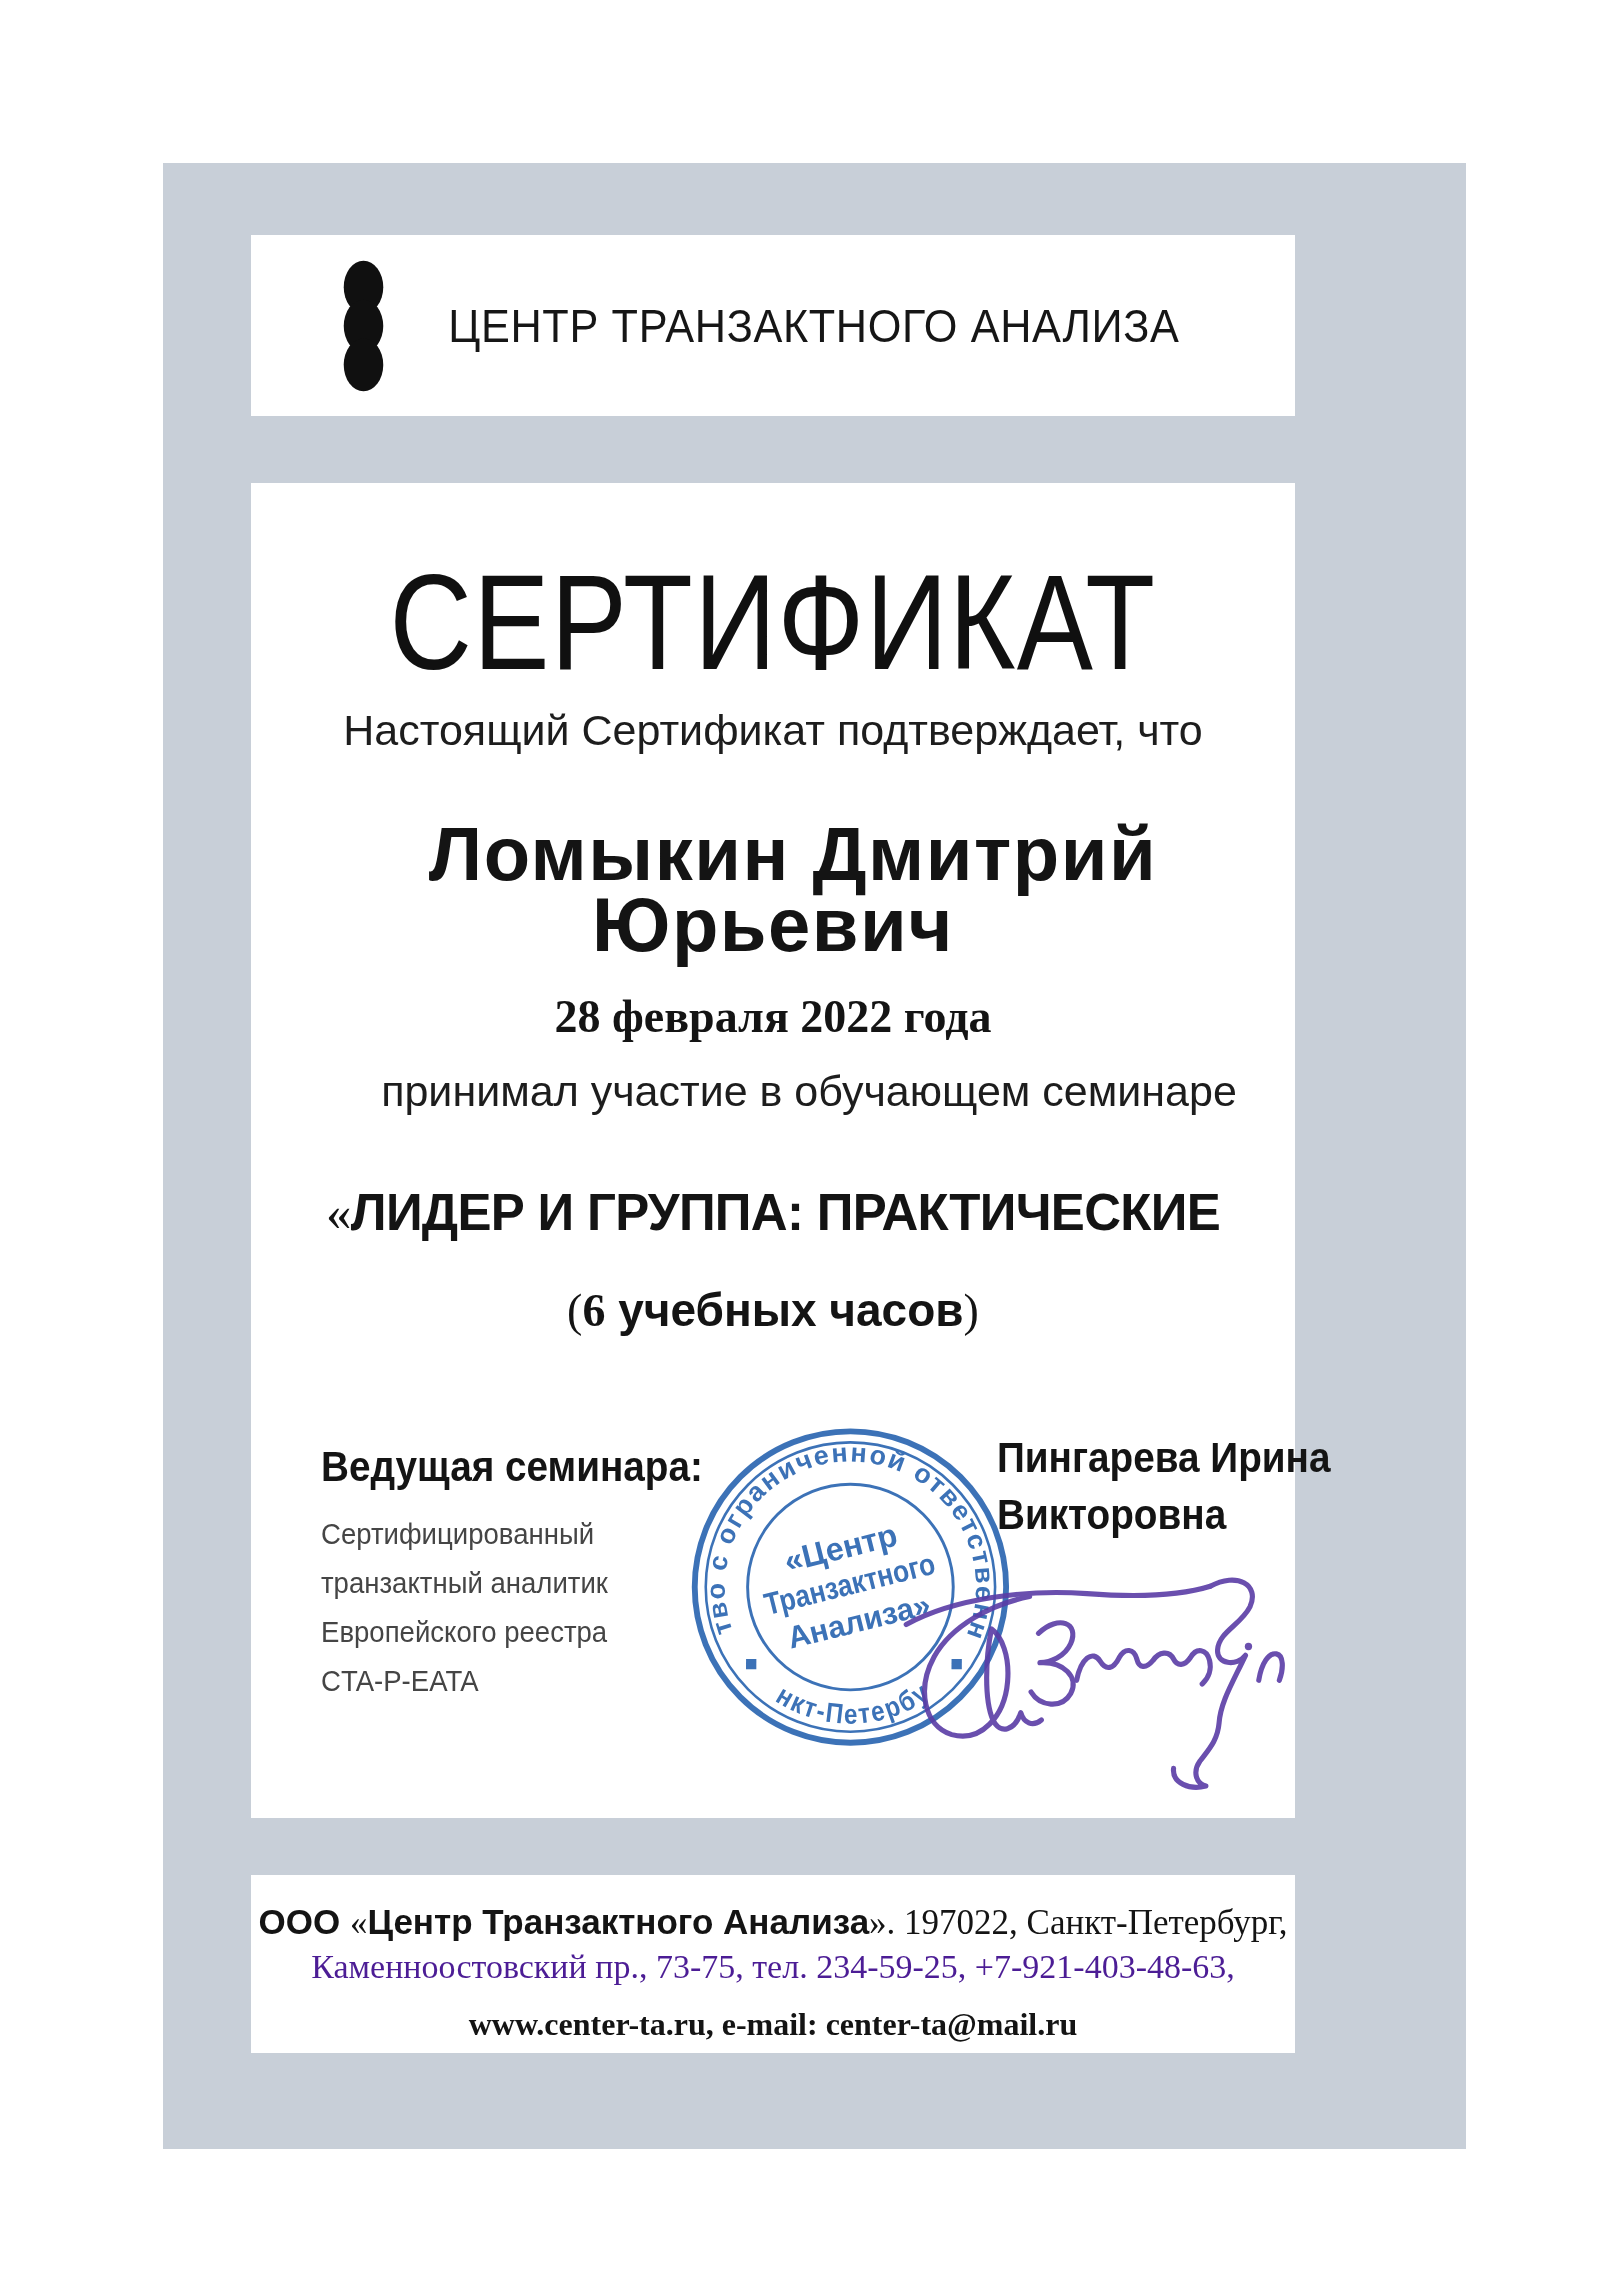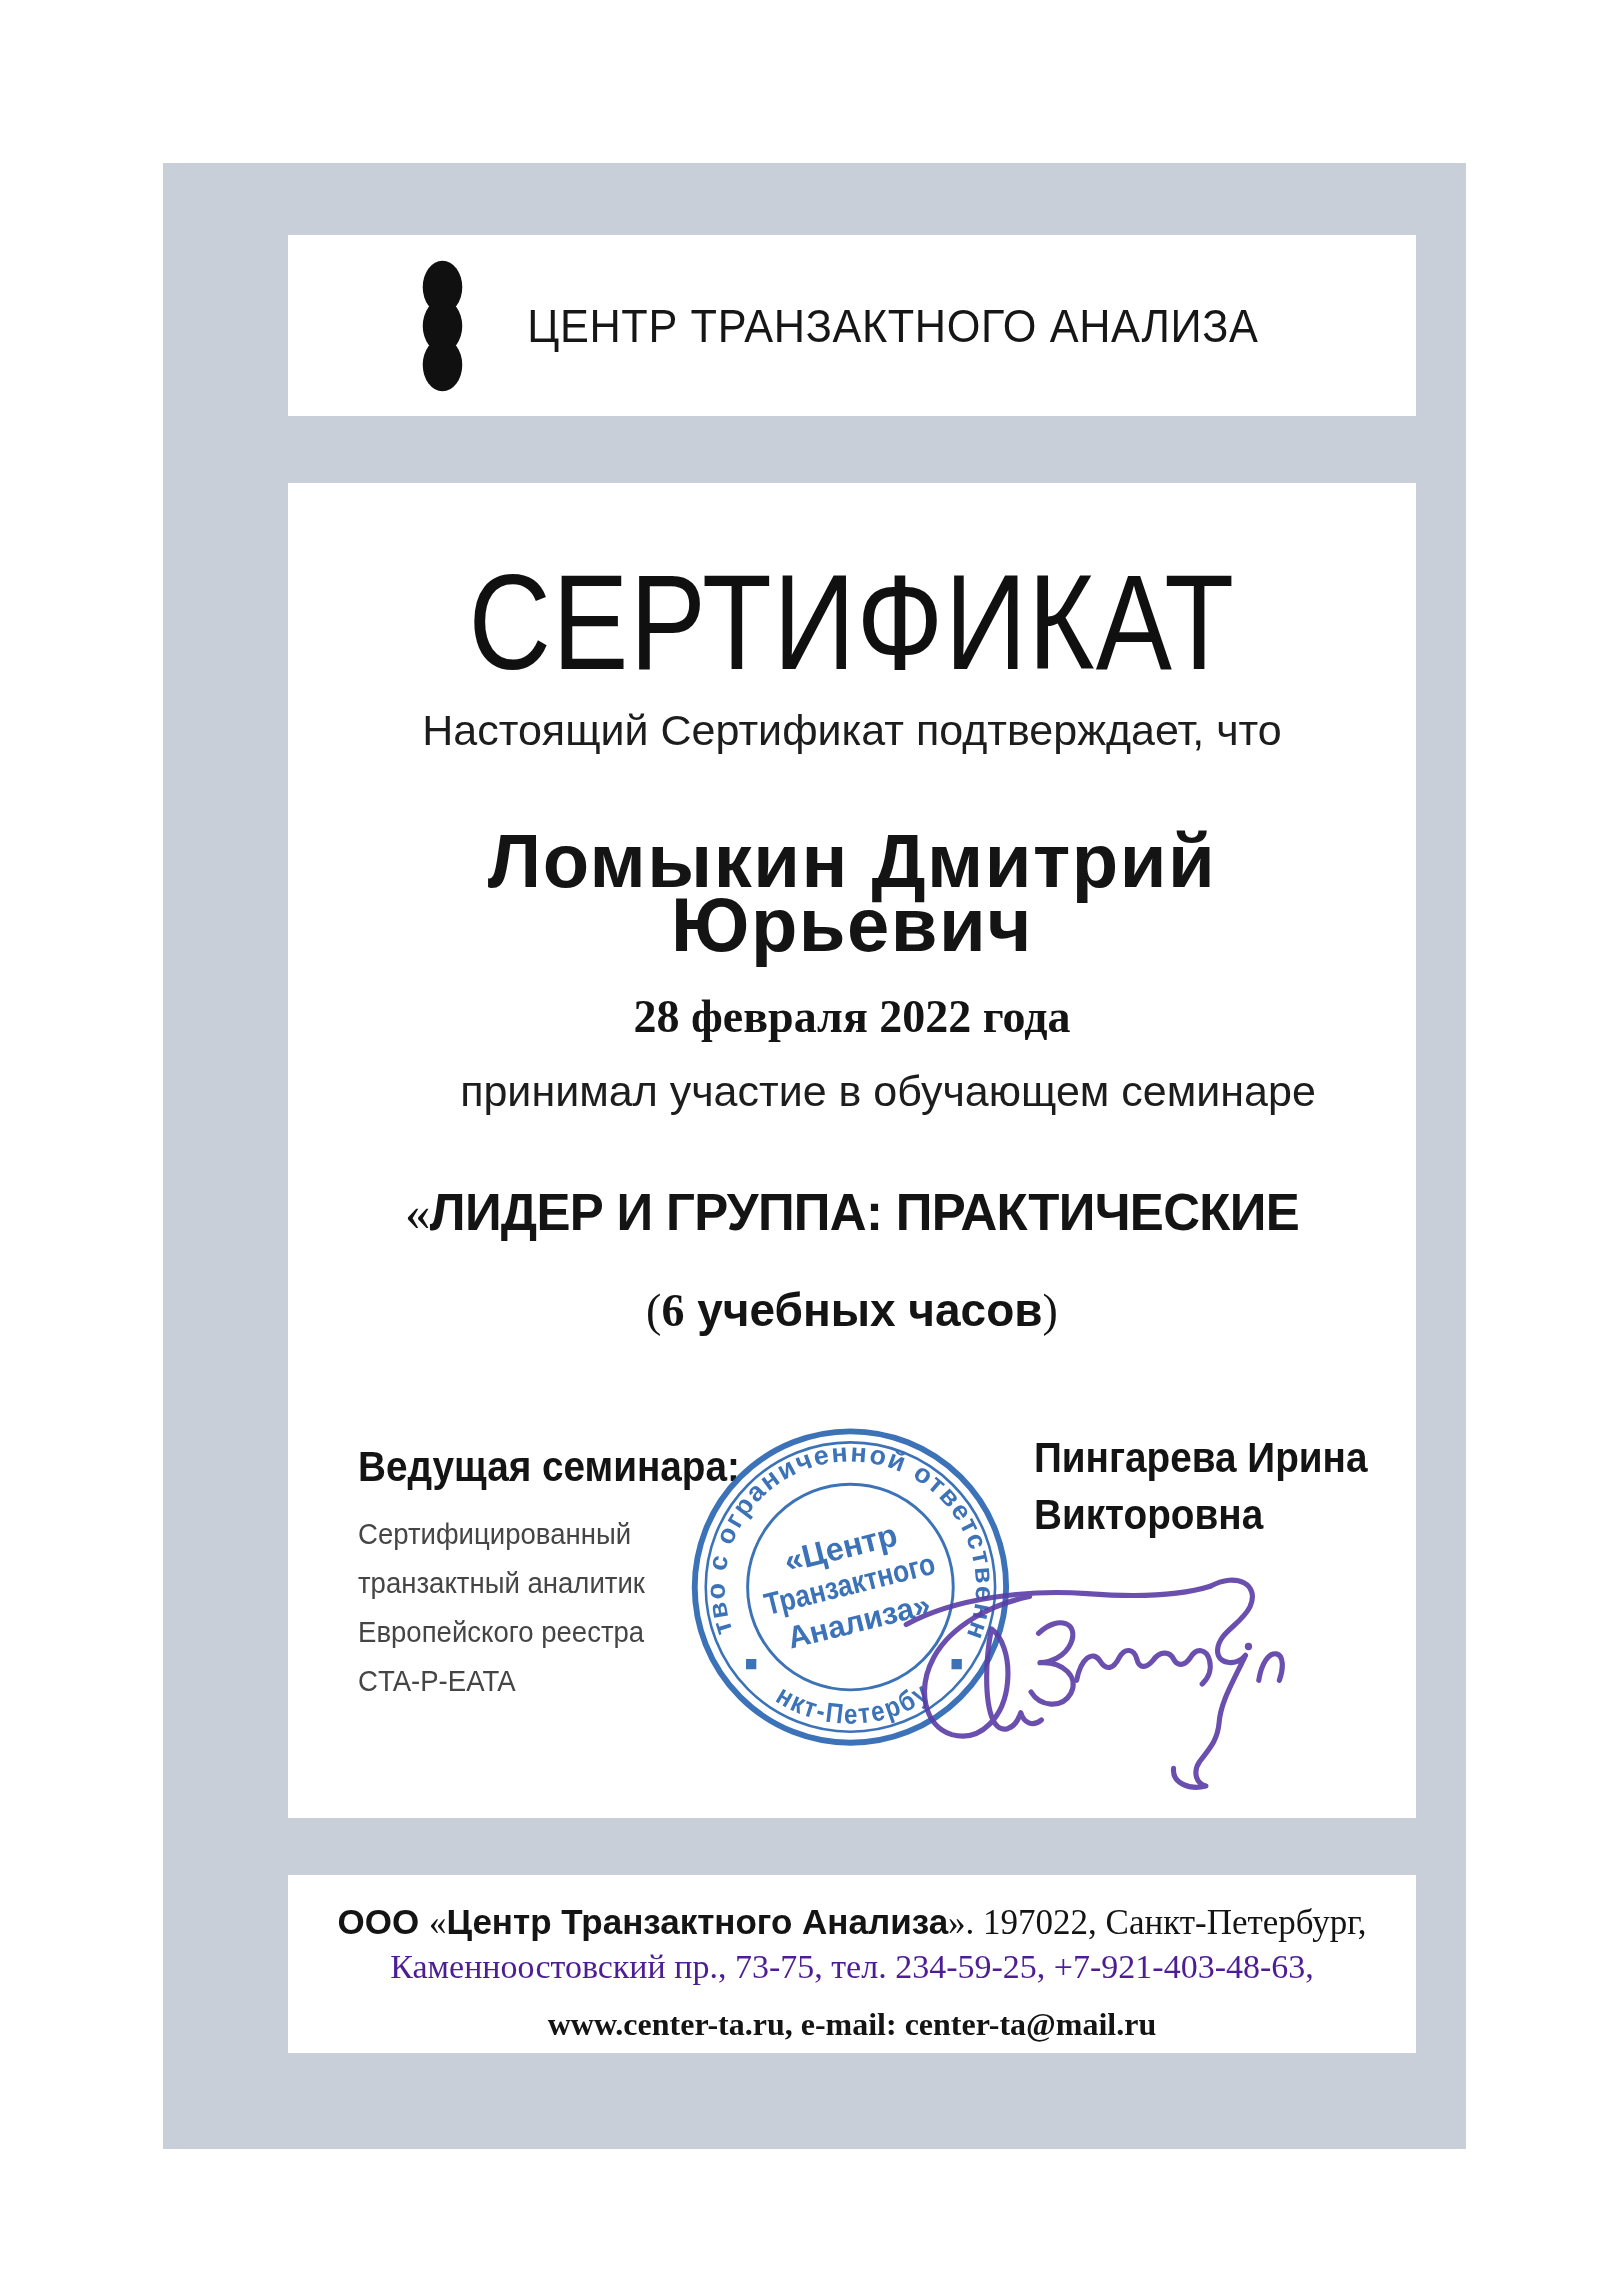--- a/index.html
+++ b/index.html
@@ -1,29 +1,29 @@
 <!DOCTYPE html>
 <html style="font-size:11.8px"><head>
 <meta charset="utf-8">
 <style>
   html,body{margin:0;padding:0;background:#ffffff;}
   .page{position:relative;width:1623px;height:2295px;background:#ffffff;overflow:hidden;
         font-family:"Liberation Sans",sans-serif;color:#141414;}
   .frame{position:absolute;left:163px;top:163px;width:1303px;height:1986px;background:#c8cfd8;}
-  .whitebox{position:absolute;left:88px;width:1128px;background:#ffffff;margin-left:37px;}
+  .whitebox{position:absolute;left:88px;width:1044px;background:#ffffff;}
   .header-box{top:72px;height:181px;display:flex;align-items:center;justify-content:center;gap:41px;}
   .main-box{top:320px;height:1335px;}
   .footer-box{top:1712px;height:178px;}
 
   .org-name{font-size:46px;letter-spacing:0.7px;white-space:nowrap;transform:scaleX(.94);color:#161616;}
 
   .line{position:absolute;left:0;width:100%;text-align:center;white-space:nowrap;line-height:1;}
   .cert-title{top:71px;font-size:136px;transform:scaleX(.84);letter-spacing:1.5px;color:#101010;}
   .subtitle{top:226px;font-size:43px;color:#1d1d1d;}
-  .name1{top:340px;font-size:76px;font-weight:bold;letter-spacing:1.5px;}
+  .name1{top:333px;font-size:76px;font-weight:bold;letter-spacing:1.5px;padding-left:20px;}
   .name2{top:404px;font-size:76px;font-weight:bold;letter-spacing:1.5px;}
   .date{top:511px;font-size:46px;font-family:"Liberation Serif",serif;font-weight:bold;}
   .leadin{top:587px;font-size:43px;color:#1d1d1d;padding-left:36px;}
   .sem1{top:704px;font-size:51px;font-weight:bold;letter-spacing:-0.7px;}
   .sem2{top:727px;font-size:51px;font-weight:bold;letter-spacing:-0.7px;}
   .hours{top:804px;font-size:46px;font-weight:bold;}
   .q{font-family:"Liberation Serif",serif;font-weight:normal;}
   .numserif{font-family:"Liberation Serif",serif;font-weight:bold;}
 
   .leader-label{position:absolute;left:70px;top:962px;font-size:43px;font-weight:bold;

